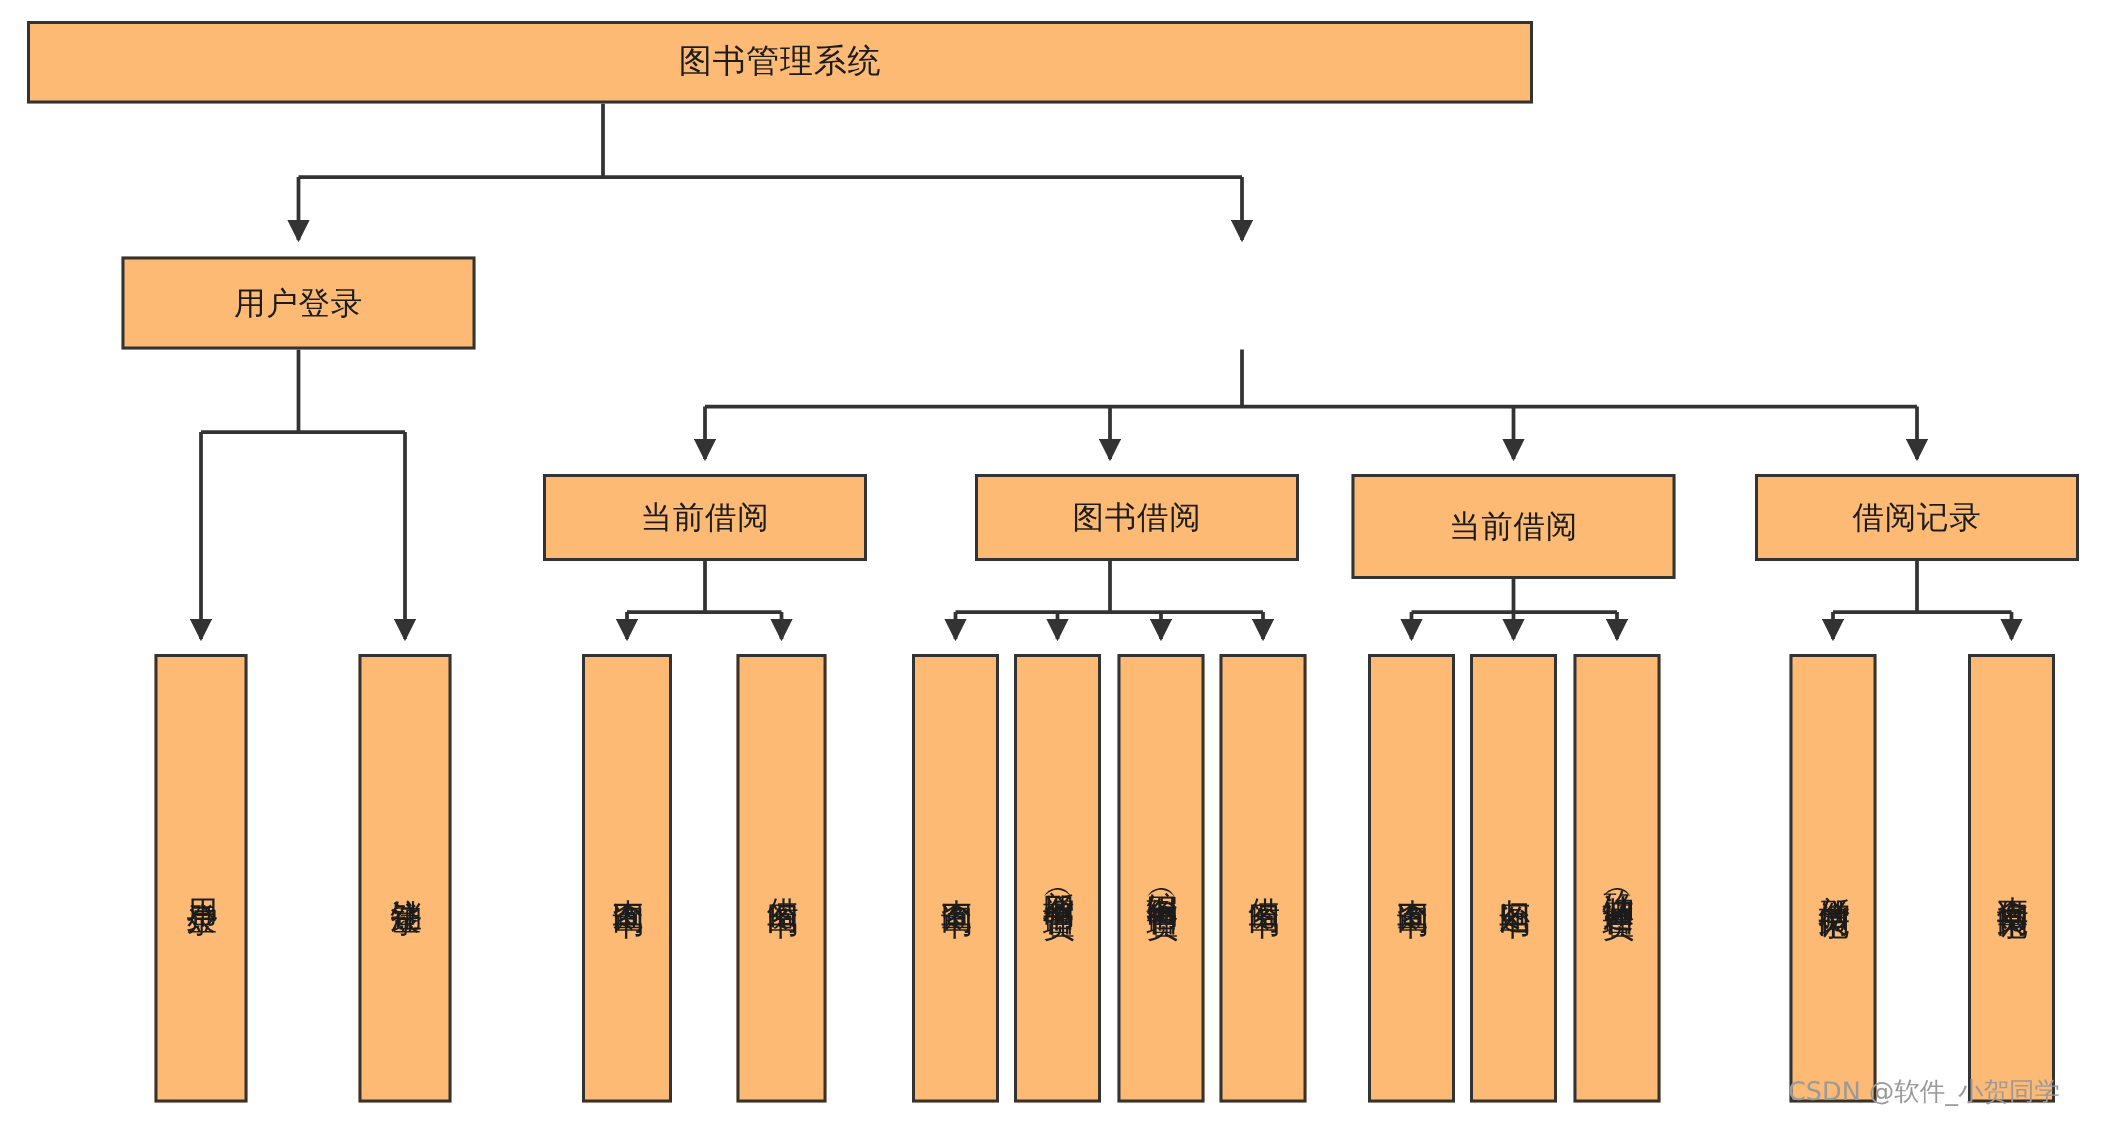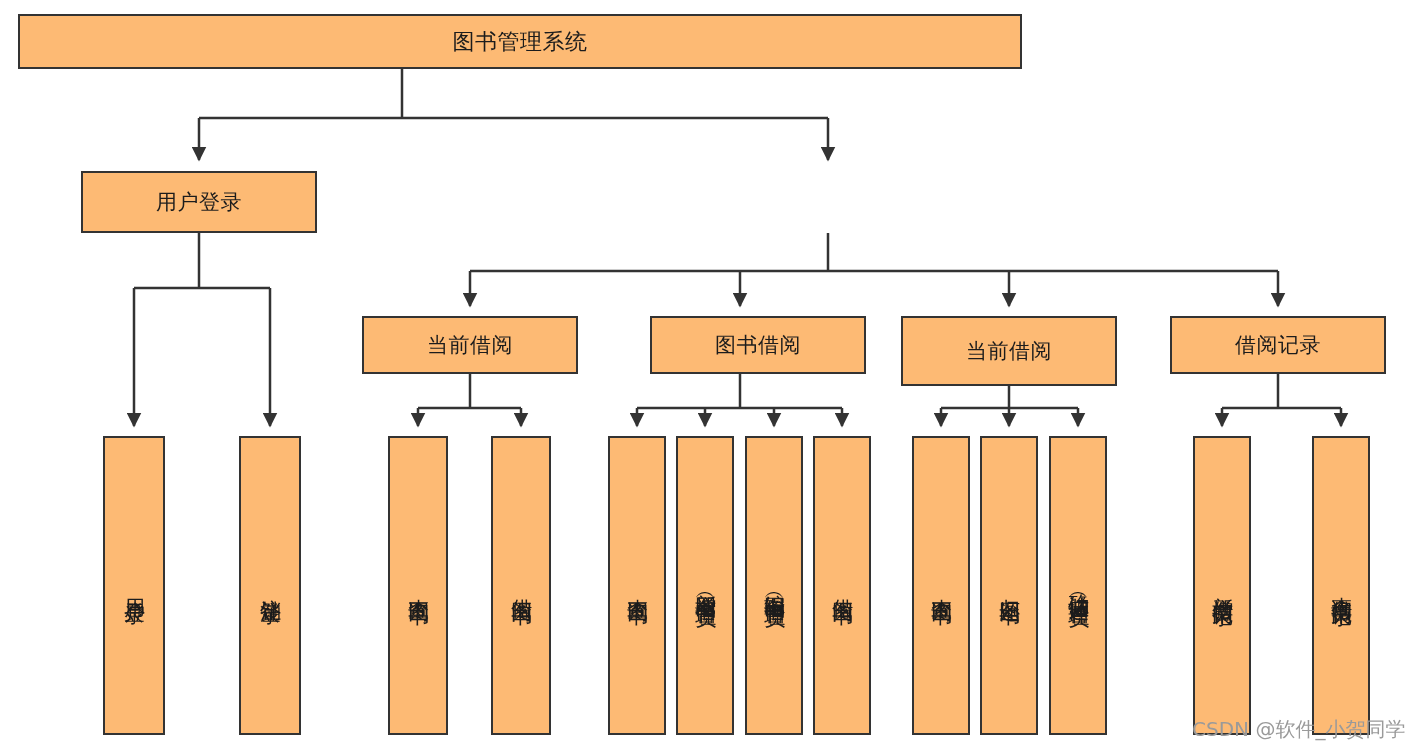--- a/index.html
+++ b/index.html
@@ -56,21 +56,21 @@
   .node.vert .label {
     writing-mode: vertical-rl;
     text-orientation: upright;
     font-size: 21px;
     line-height: 1.22;
     letter-spacing: 2px;
     max-height: 100%;
   }
   .watermark {
     position: absolute;
-    font-size: 20px;
+    font-size: 17px;
     color: #9a9a9a;
     white-space: nowrap;
     font-family: "DejaVu Sans", "Liberation Sans", sans-serif;
   }
 </style>
 </head>
 <body>
 
 <div id="canvas">
 

